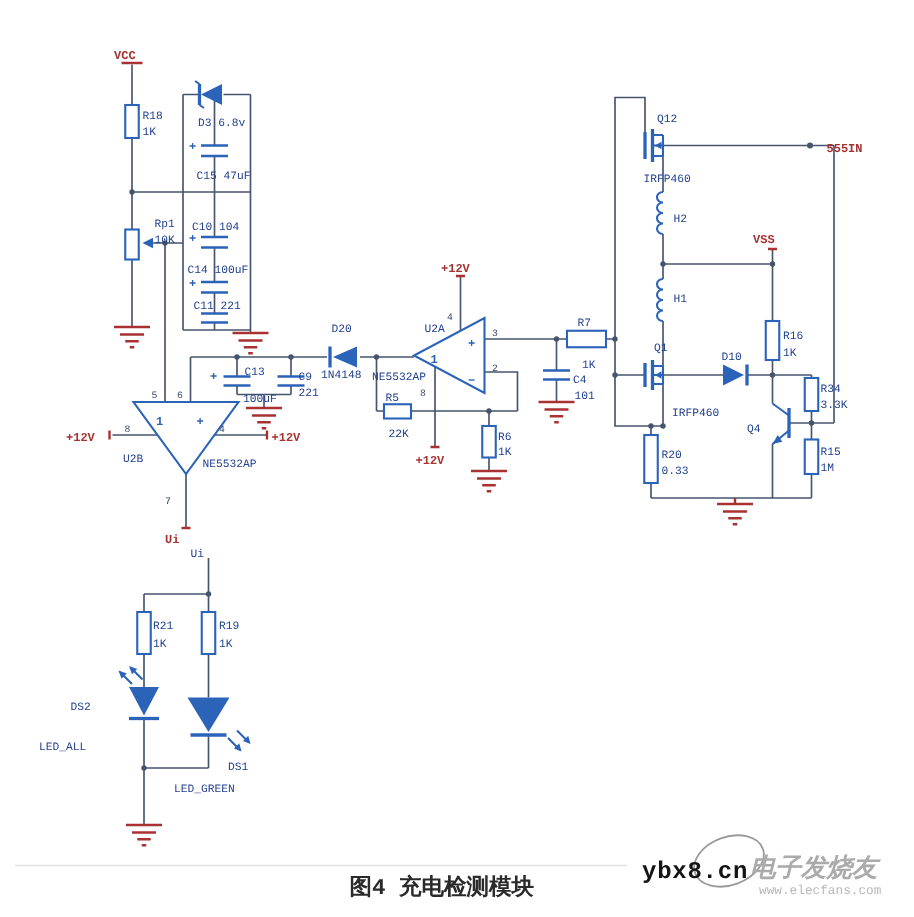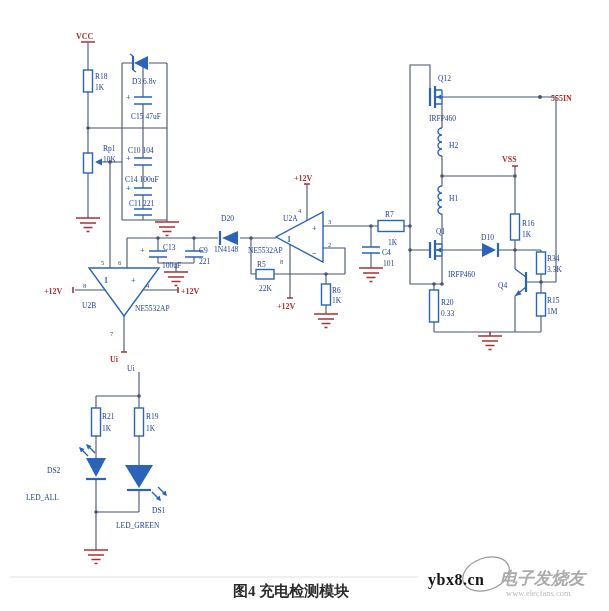--- a/index.html
+++ b/index.html
@@ -1,17 +1,17 @@
 <!DOCTYPE html>
 <html><head>
 <meta charset="utf-8">
 <style>
   html,body{margin:0;padding:0;background:#ffffff;}
   #stage{position:relative;width:609px;height:611px;background:#ffffff;overflow:hidden;
-         font-family:Liberation Serif, serif;}
+         font-family:Liberation Mono, monospace;}
   svg{position:absolute;left:0;top:0;}
   .w{stroke:#46546e;stroke-width:1.1;fill:none;}
   .cmp{stroke:#2b63b8;stroke-width:1.4;fill:#ffffff;}
   .plate{stroke:#2b63b8;stroke-width:1.7;fill:none;}
   .bar2{stroke:#2b63b8;stroke-width:2.2;fill:none;}
   .fillb{fill:#2b63b8;stroke:none;}
   .coil{stroke:#2b63b8;stroke-width:1.4;fill:none;}
   .gnd{stroke:#a83232;stroke-width:1.6;}
   .tick{stroke:#a83232;stroke-width:1.6;}
   .dot{fill:#46546e;}

